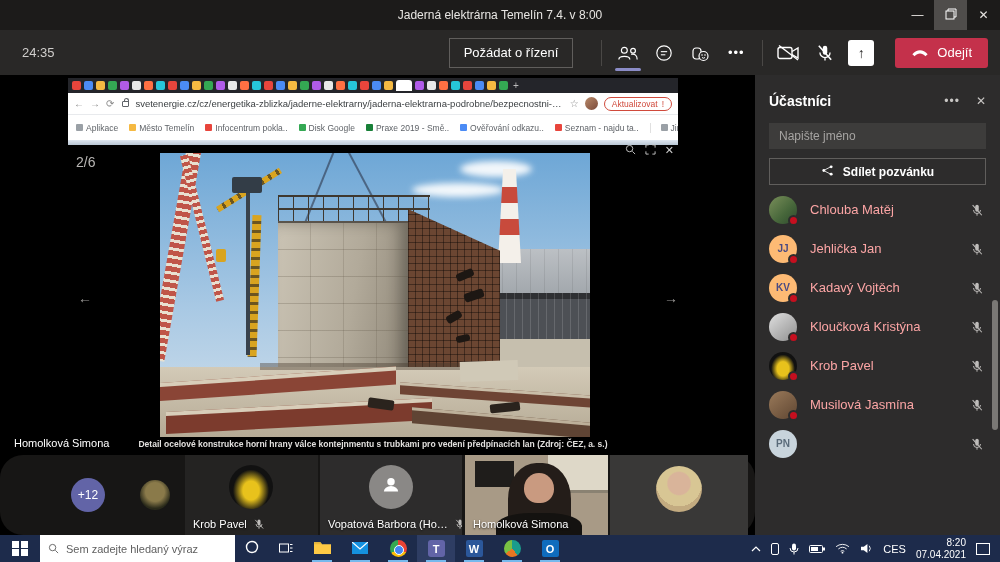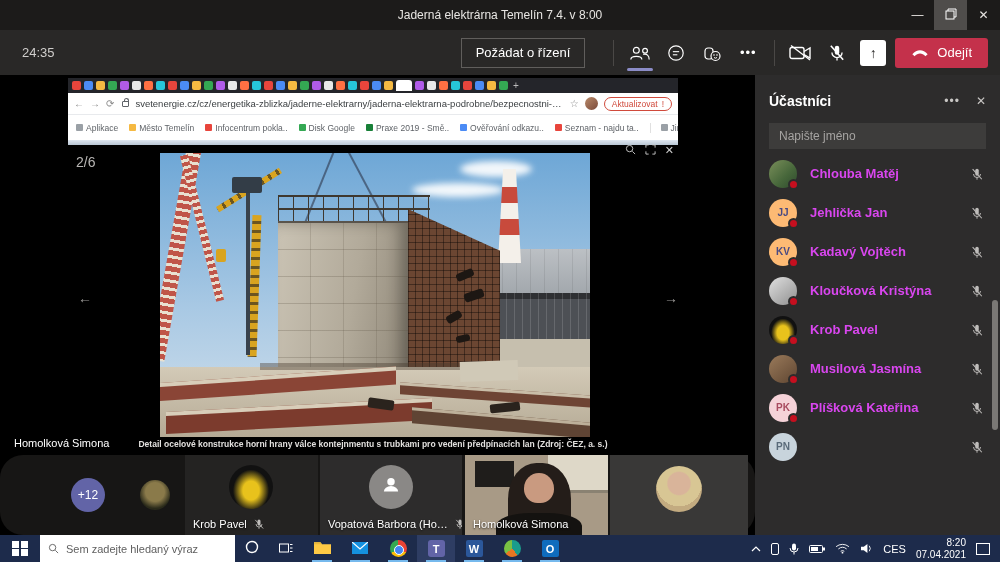--- a/index.html
+++ b/index.html
@@ -17,21 +17,21 @@
   .meetbar { position:relative; height:45px; background:#292827; display:flex; align-items:center; }
   .timer { margin-left:22px; font-size:13px; color:#d0cecc; }
   .meet-right { position:absolute; right:12px; top:0; height:45px; display:flex; align-items:center; }
   .req-btn { height:30px; padding:0 14px; background:transparent; border:1px solid #605e5c; color:#fff; font-size:13px; font-family:inherit; margin-right:20px; }
   .vsep { width:1px; height:26px; background:#4a4846; margin:0 8px; }
   .tool-ic { position:relative; width:36px; height:45px; display:flex; align-items:center; justify-content:center; color:#fff; }
   .tool-ic svg { display:block; }
   .tool-ic.active::after { content:""; position:absolute; bottom:4px; left:5px; width:26px; height:3px; border-radius:2px; background:#8b8cc7; }
   .dots { font-size:13px; letter-spacing:1px; color:#fff; }
   .share-box { width:26px; height:26px; background:#fff; border-radius:3px; color:#252423; display:flex; align-items:center; justify-content:center; font-size:14px; font-weight:bold; }
-  .leave-btn { height:30px; margin-left:4px; padding:0 16px; background:#c4314b; border:none; border-radius:3px; color:#fff; font-size:13px; font-family:inherit; display:flex; align-items:center; gap:8px; }
+  .leave-btn { height:30px; margin-left:16px; padding:0 16px; background:#c4314b; border:none; border-radius:3px; color:#fff; font-size:13px; font-family:inherit; display:flex; align-items:center; gap:8px; }
 
   
   .main { display:flex; height:460px; }
   .left-col { position:relative; width:755px; }
   .stage { position:relative; height:380px; background:#000; }
 
   
   .shared { position:absolute; left:68px; top:3px; width:610px; height:377px; }
   .browser { position:absolute; left:0; top:0; width:610px; }
   .tabstrip { height:15px; background:#24252a; display:flex; align-items:center; padding:0 4px; gap:3px; overflow:hidden; }
@@ -139,21 +139,21 @@
   .panel-more { color:#c8c6c4; font-size:12px; letter-spacing:1px; margin-right:16px; }
   .panel-close { color:#c8c6c4; font-size:12px; }
   .search-box { margin:4px 14px 0 14px; height:26px; background:#3d3c3b; display:flex; align-items:center; }
   .search-box input { width:100%; background:transparent; border:none; outline:none; color:#d8d6d4; font-size:12px; padding:0 10px; font-family:inherit; }
   .search-box input::placeholder { color:#a6a4a2; }
   .invite-btn { margin:9px 14px 0 14px; height:27px; background:transparent; border:1px solid #605e5c; color:#fff; font-size:12px; font-weight:bold; font-family:inherit; display:flex; align-items:center; justify-content:center; gap:9px; width:calc(100% - 28px); }
   .plist { margin-top:5px; }
   .prow { height:39px; display:flex; align-items:center; padding:0 16px 0 14px; gap:13px; }
   .pav { position:relative; width:28px; height:28px; border-radius:50%; flex:none; display:flex; align-items:center; justify-content:center; font-size:10px; font-weight:bold; }
   .pav .dot { position:absolute; right:-2px; bottom:-2px; width:11px; height:11px; border-radius:50%; background:#c50f1f; border:2px solid #2d2c2c; }
-  .pname { flex:1; font-size:13px; color:#d946ef; white-space:nowrap; overflow:hidden;font-weight:bold; }
+  .pname { flex:1; font-size:13px; color:#fca5a5; white-space:nowrap; overflow:hidden; }
   .pmic { color:#bfbdbb; flex:none; }
   .av-i1 { background:linear-gradient(135deg,#7a8f5a,#46663a 60%,#2e4a2e); }
   .av-i2 { background:linear-gradient(160deg,#4a6b8a,#1d3a5f); }
   .av-jj, .av-kv { background:#fdba74; color:#494a83; }
   .av-i5 { background:linear-gradient(140deg,#e0e0e0,#8f8f8f); }
   .av-i6 { background:radial-gradient(ellipse at 50% 60%,#e8c21c 0 30%,#111 60%); }
   .av-i7 { background:linear-gradient(140deg,#9a7a5a,#5f4632); }
   .av-pk { background:#f5d2d8; color:#a84a5f; }
   .av-pn { background:#c8d4dc; color:#5a6b7a; }
   .pscroll { position:absolute; right:2px; top:225px; width:6px; height:130px; border-radius:3px; background:#7a7875; }
@@ -481,20 +481,29 @@
 
     <aside class="panel">
       <div class="panel-head">
         <span class="panel-title">Účastníci</span>
         <span class="panel-more">•••</span>
         <span class="panel-close">✕</span>
       </div>
       <div class="search-box">
         <input type="text" placeholder="Napište jméno" style="">
       </div>
+      <button class="invite-btn">
+        <span><svg width="13" height="13" viewBox="0 0 16 16">
+              <circle cx="12.5" cy="3.5" r="1.8" fill="currentColor"></circle>
+              <circle cx="3.5" cy="8" r="1.8" fill="currentColor"></circle>
+              <circle cx="12.5" cy="12.5" r="1.8" fill="currentColor"></circle>
+              <path d="M5 7l6-3M5 9l6 3" stroke="currentColor" fill="none"></path>
+            </svg></span>
+        <span>Sdílet pozvánku</span>
+      </button>
 
       <div class="plist">
         <div class="prow">
           <span class="pav av-i1">
               <span></span>
               <span class="dot"></span>
             </span>
           <span class="pname">Chlouba Matěj</span>
           <span class="pmic">
               <svg class="micoff" width="14" height="14" viewBox="0 0 16 16">
@@ -559,34 +568,20 @@
                 <line x1="3" y1="2.5" x2="13.5" y2="14" stroke="currentColor" stroke-width="1.2"></line>
               </svg>
             </span>
         </div>
         <div class="prow">
           <span class="pav av-i7">
               <span></span>
               <span class="dot"></span>
             </span>
           <span class="pname">Musilová Jasmína</span>
-          <span class="pmic">
-              <svg class="micoff" width="14" height="14" viewBox="0 0 16 16">
-                <path d="M6 4a2 2 0 0 1 4 0v4a2 2 0 0 1-4 0z" fill="currentColor"></path>
-                <path d="M4 8a4 4 0 0 0 8 0M8 12v2.5" fill="none" stroke="currentColor" stroke-width="1.1"></path>
-                <line x1="3" y1="2.5" x2="13.5" y2="14" stroke="currentColor" stroke-width="1.2"></line>
-              </svg>
-            </span>
-        </div>
-        <div class="prow">
-          <span class="pav av-pk">
-              <span>PK</span>
-              <span class="dot"></span>
-            </span>
-          <span class="pname">Plíšková Kateřina</span>
           <span class="pmic">
               <svg class="micoff" width="14" height="14" viewBox="0 0 16 16">
                 <path d="M6 4a2 2 0 0 1 4 0v4a2 2 0 0 1-4 0z" fill="currentColor"></path>
                 <path d="M4 8a4 4 0 0 0 8 0M8 12v2.5" fill="none" stroke="currentColor" stroke-width="1.1"></path>
                 <line x1="3" y1="2.5" x2="13.5" y2="14" stroke="currentColor" stroke-width="1.2"></line>
               </svg>
             </span>
         </div>
         <div class="prow">
           <span class="pav av-pn">

